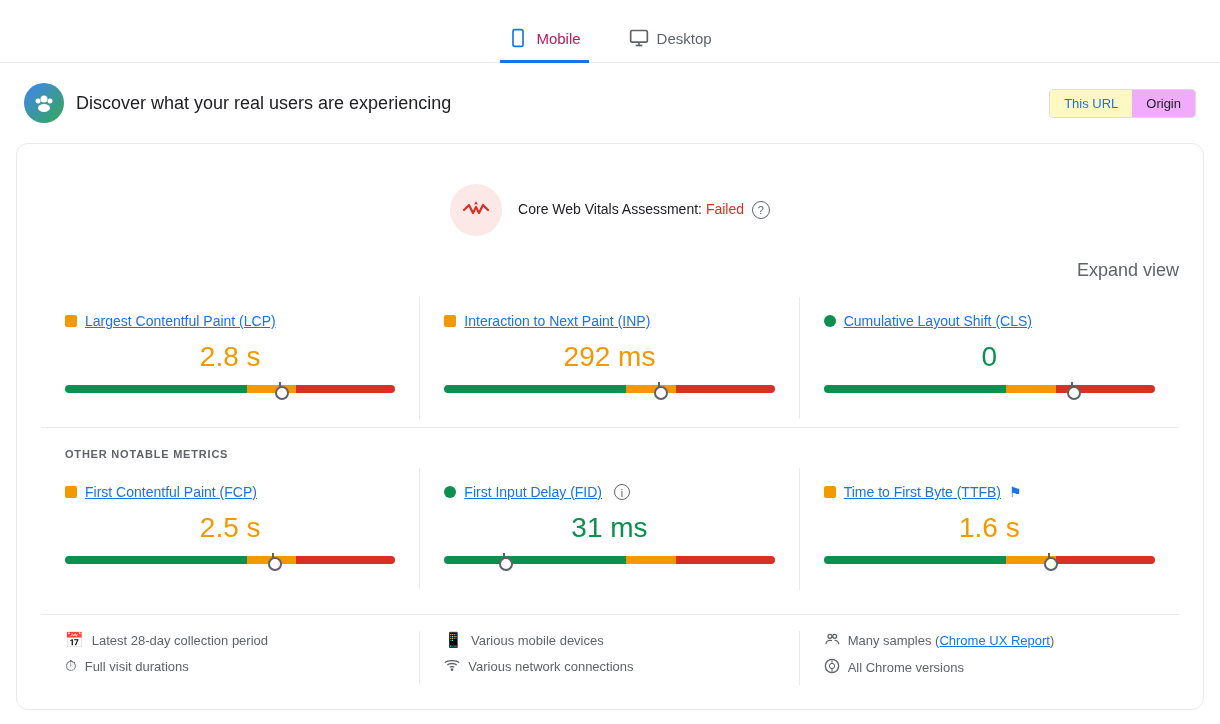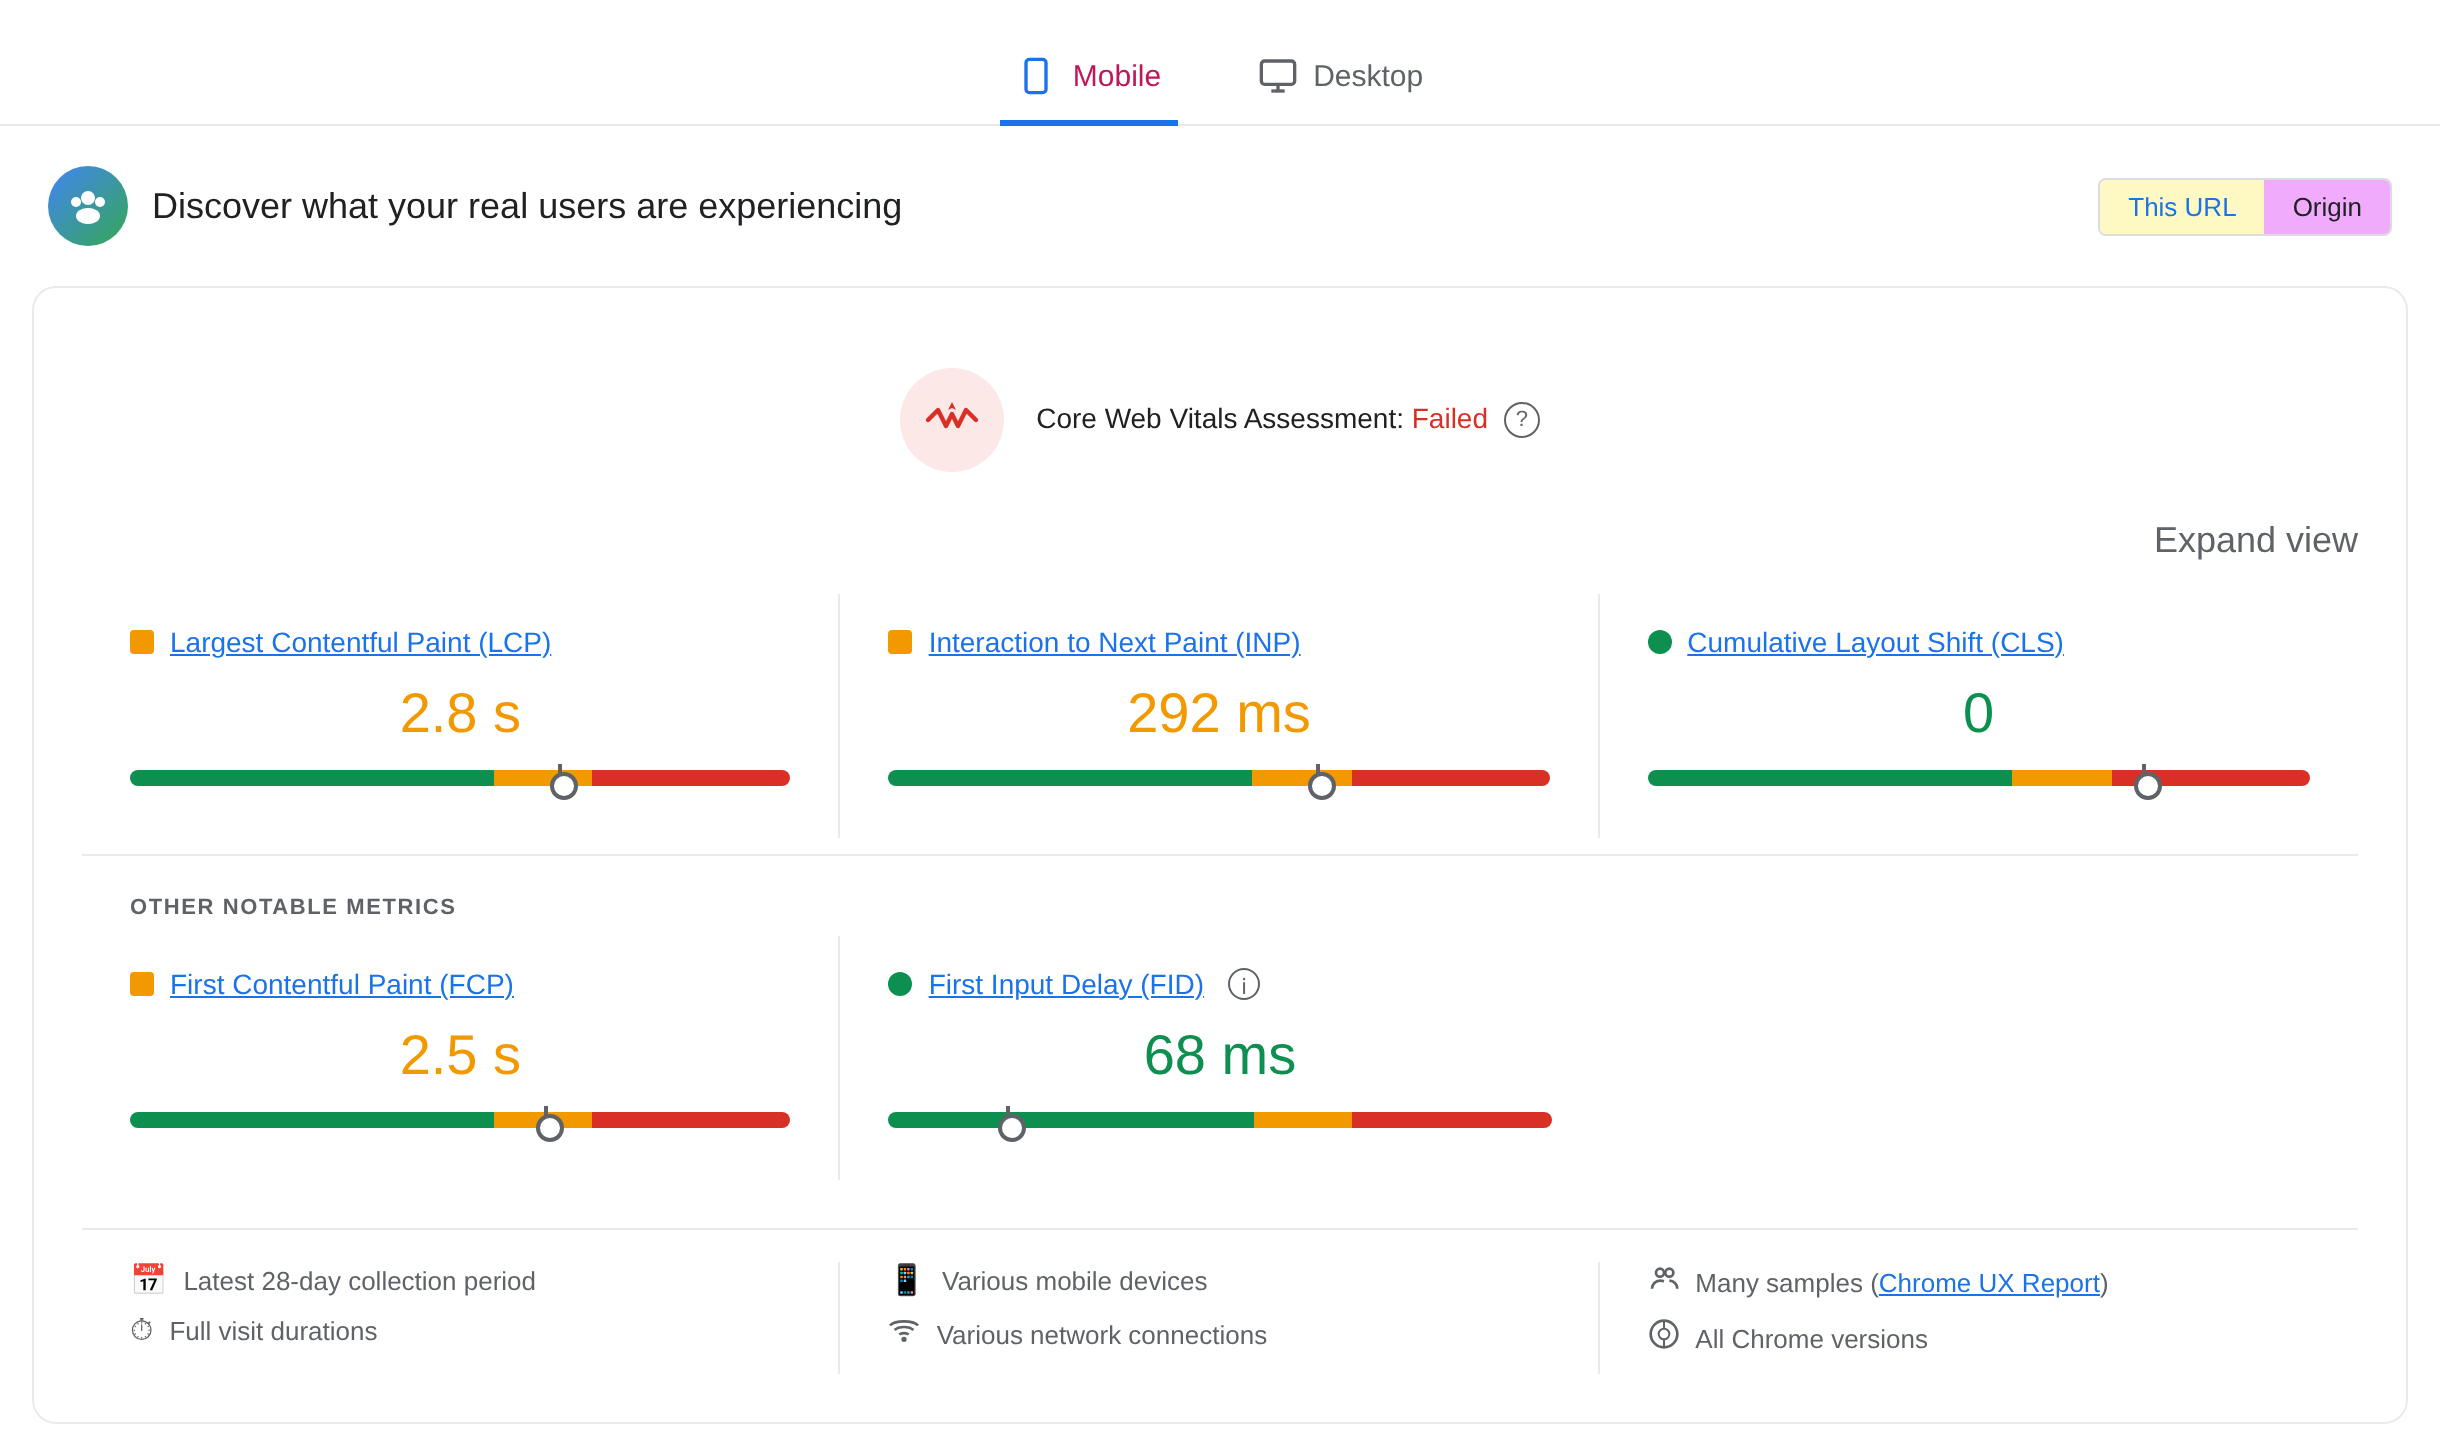--- a/index.html
+++ b/index.html
@@ -409,31 +409,47 @@
         <div class="progress-marker" style="left:63%"></div>
       </div>
     </div>
 
     <div class="metric-cell">
       <div class="metric-label">
         <div class="metric-dot green"></div>
         <span class="metric-name">First Input Delay (FID)</span> 
           <span class="info-icon" style="font-size:11px;width:16px;height:16px;">ℹ</span>
       </div>
-      <div class="metric-value green-value">68 ms</div>
+      <div class="metric-value green-value">31 ms</div>
       <div class="progress-bar-container">
         <div class="progress-bar-track">
           <div class="bar-segment bar-green" style="width:55%"></div>
           <div class="bar-segment bar-orange" style="width:15%"></div>
           <div class="bar-segment bar-red" style="width:30%"></div>
         </div>
         <div class="progress-marker" style="left:18%"></div>
       </div>
     </div>
 
+    <div class="metric-cell">
+      <div class="metric-label">
+        <div class="metric-dot orange"></div>
+        <span class="metric-name">Time to First Byte (TTFB)</span> 
+          <span style="color:#1a73e8;font-size:14px;">⚑</span>
+      </div>
+      <div class="metric-value">1.6 s</div>
+      <div class="progress-bar-container">
+        <div class="progress-bar-track">
+          <div class="bar-segment bar-green" style="width:55%"></div>
+          <div class="bar-segment bar-orange" style="width:15%"></div>
+          <div class="bar-segment bar-red" style="width:30%"></div>
+        </div>
+        <div class="progress-marker" style="left:68%"></div>
+      </div>
+    </div>
   </div>
 
   <div class="footer-grid">
     <div class="footer-col">
       <div class="footer-item">
         <span class="footer-icon">📅</span>
         <span>Latest 28-day collection period</span>
       </div>
       <div class="footer-item">
         <span class="footer-icon">⏱</span>

